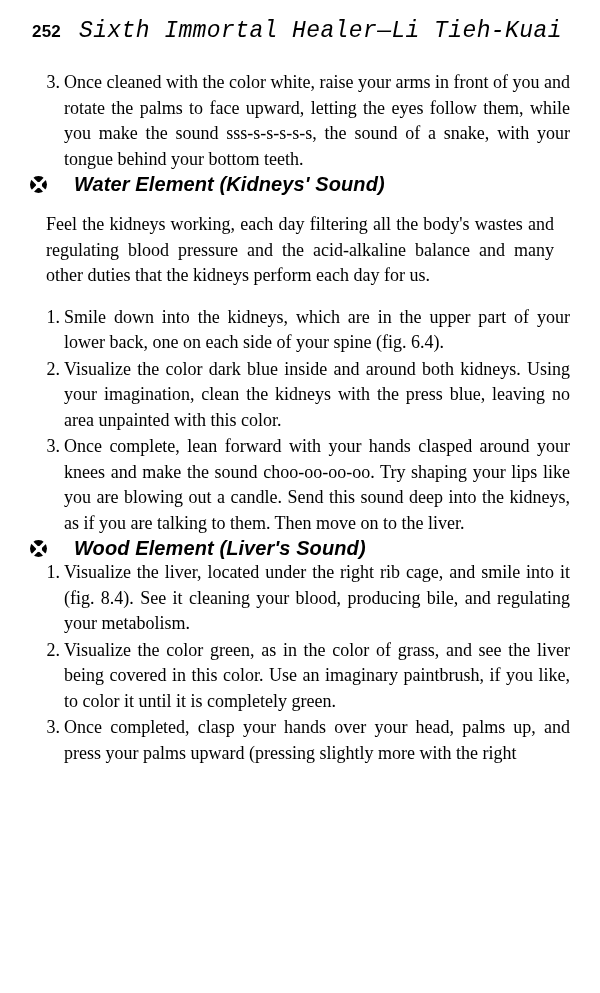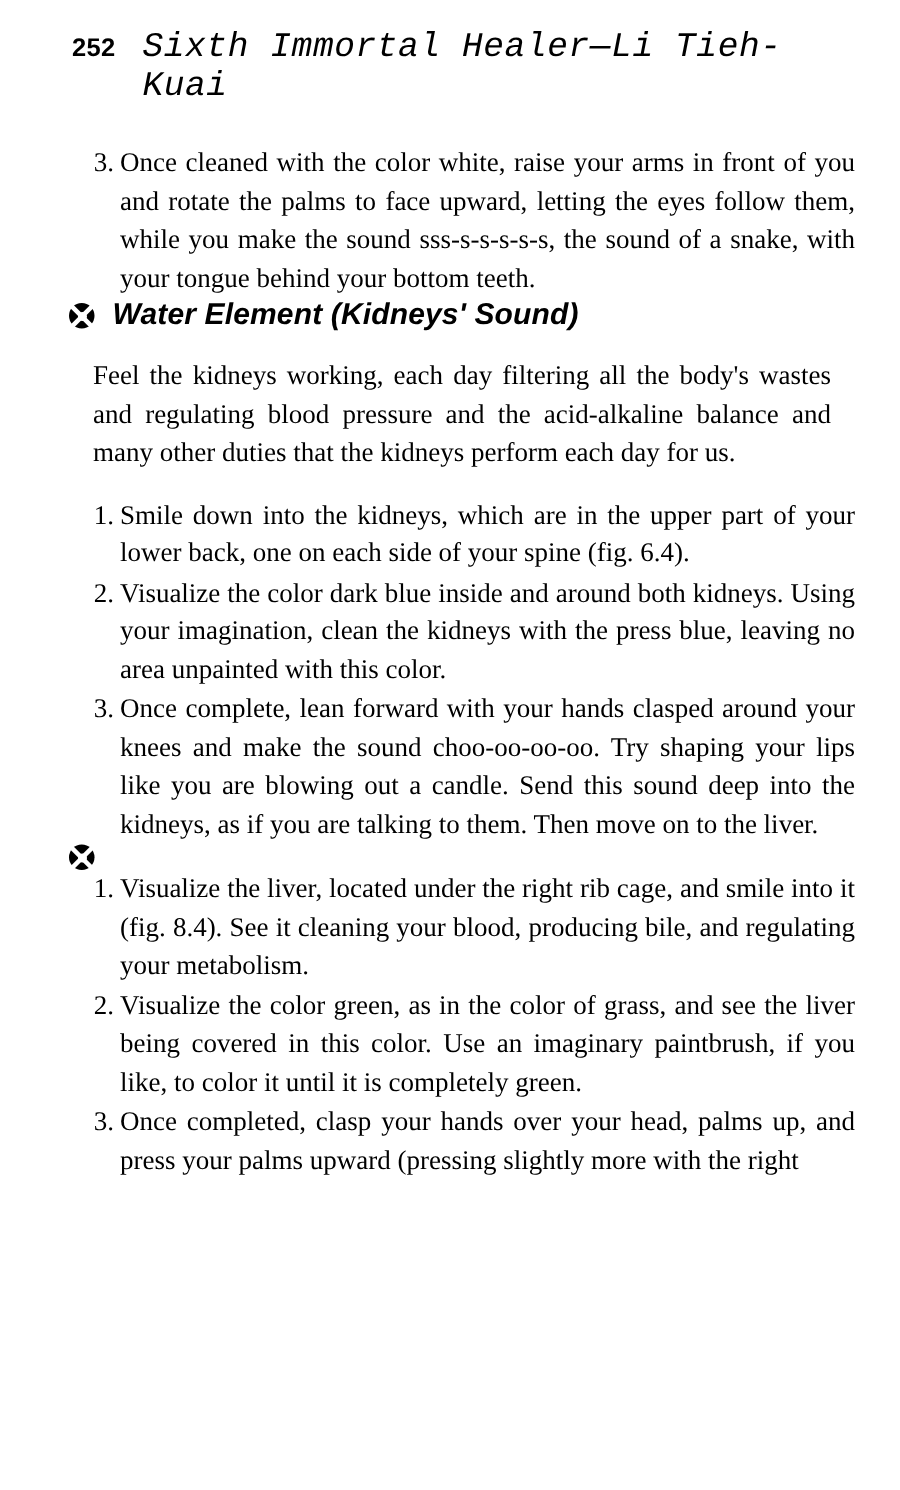--- a/index.html
+++ b/index.html
@@ -12,21 +12,21 @@
     background: #ffffff;
     font-family: "Liberation Serif", serif;
     color: #000000;
     overflow: hidden;
   }
   .page {
     position: relative;
     width: 600px;
     height: 993px;
     box-sizing: border-box;
-    padding: 18px 30px 0 46px;
+    padding: 18px 30px 0 30px;
   }
   .running-head {
     display: flex;
     align-items: baseline;
     gap: 18px;
     margin: 0 0 26px 2px;
     letter-spacing: 0.2px;
   }
   .folio {
     font-family: "Liberation Sans", sans-serif;
@@ -72,21 +72,21 @@
   p.body {
     font-size: 18px;
     line-height: 25.5px;
     text-align: justify;
     margin: 16px;
   }
 
   h2.element-head {
     display: flex;
     align-items: center;
-    gap: 12px;
+    gap: 27px;
     font-family: "Liberation Sans", sans-serif;
     font-style: italic;
     font-weight: bold;
     font-size: 20px;
     margin: 0;
     letter-spacing: 0.1px;
   }
   .bullet-icon {
     display: inline-block;
     width: 17px;
@@ -168,20 +168,21 @@
     <li>
       <span class="num">3.</span>
       <span class="txt">Once complete, lean forward with your hands clasped around your knees and make the sound choo-oo-oo-oo. Try shaping your lips like you are blowing out a candle. Send this sound deep into the kidneys, as if you are talking to them. Then move on to the liver.</span>
     </li>
   </ol>
 
   <h2 class="element-head gap-section">
     <span class="bullet-icon">
         <span class="spoke"></span>
       </span>
+    <span>Wood Element (Liver's Sound)</span>
   </h2>
 
 
   <ol class="steps gap-before-list">
     <li>
       <span class="num">1.</span>
       <span class="txt">Visualize the liver, located under the right rib cage, and smile into it (fig. 8.4). See it cleaning your blood, producing bile, and regulating your metabolism.</span>
     </li>
     <li>
       <span class="num">2.</span>

